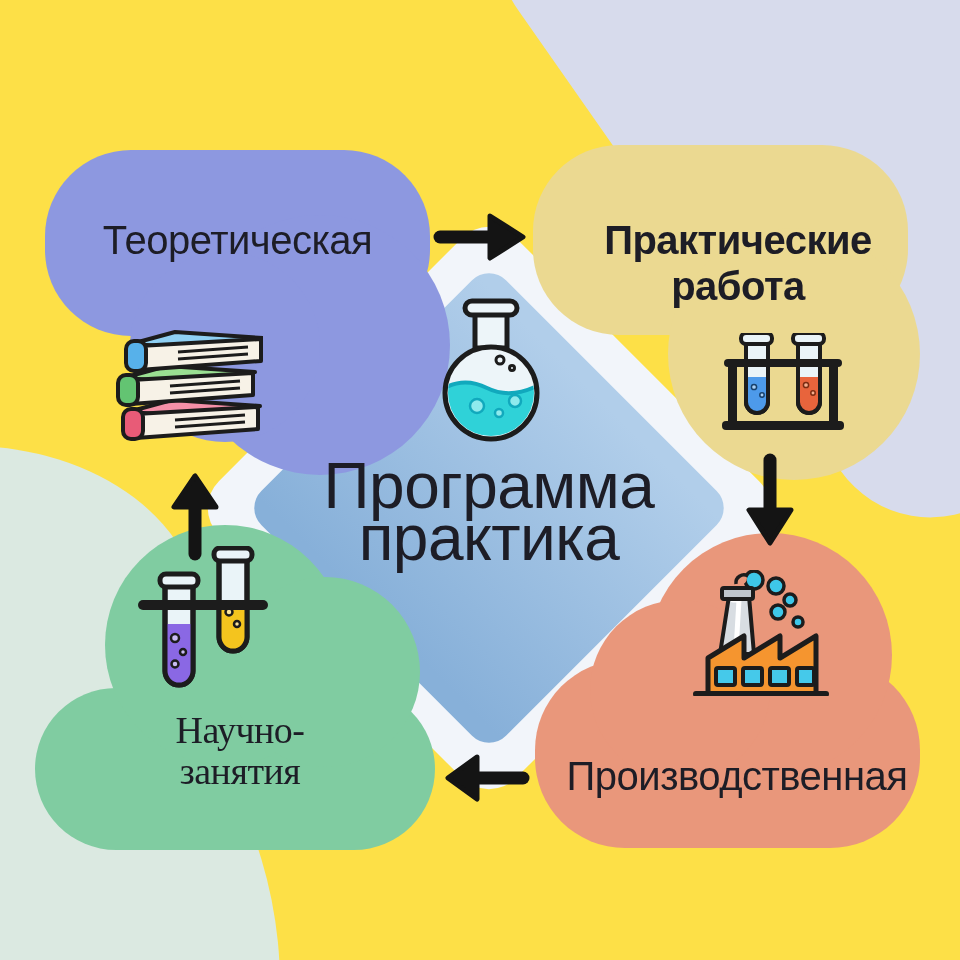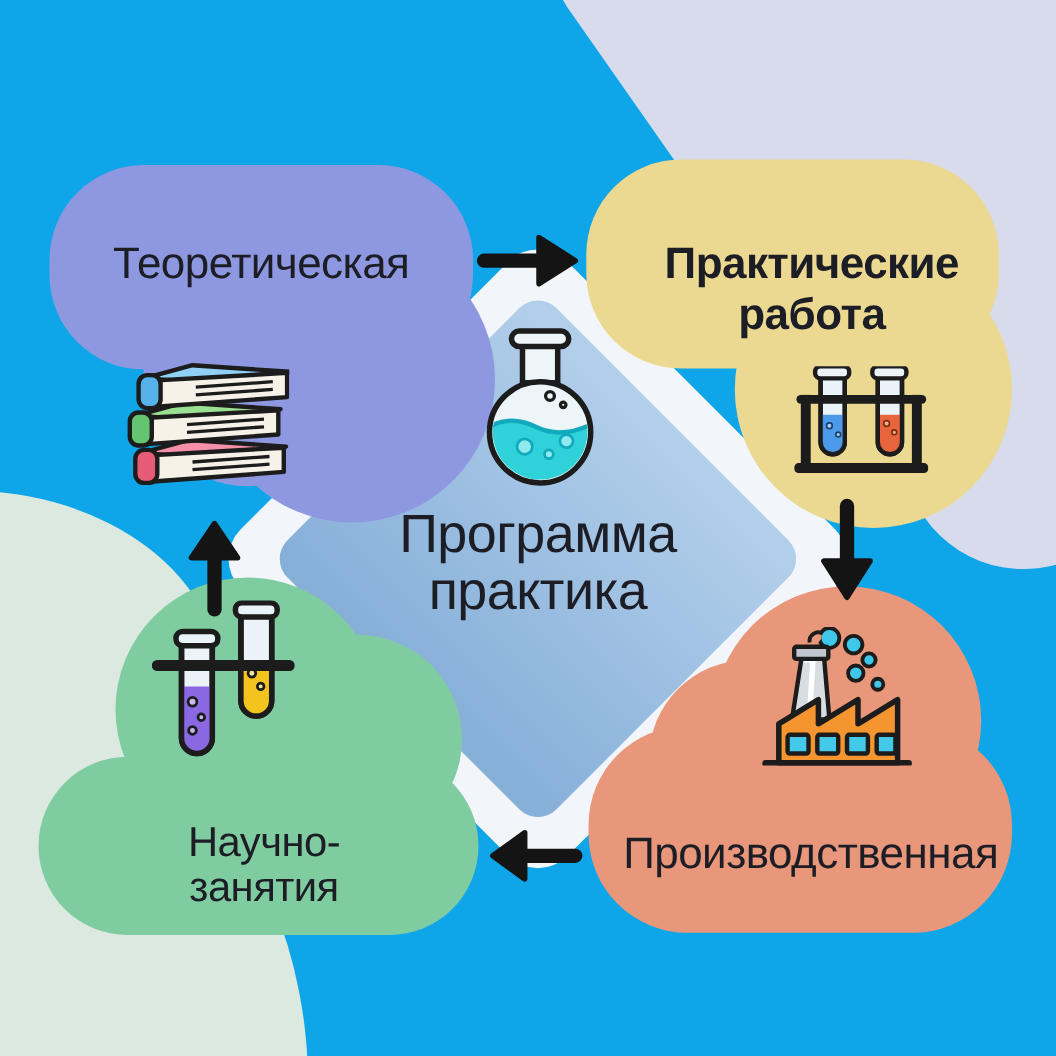--- a/index.html
+++ b/index.html
@@ -1,16 +1,16 @@
 <!DOCTYPE html>
 <html><head>
 <meta charset="utf-8">
 <style>
   html,body{margin:0;padding:0;background:#EAEDF4;}
-  .stage{position:relative;width:960px;height:960px;overflow:hidden;background:#0ea5e9;
+  .stage{position:relative;width:960px;height:960px;overflow:hidden;background:#fde047;
          font-family:"Liberation Sans",sans-serif;}
   .abs{position:absolute;}
   
   .lav{left:455px;top:-80px;width:840px;height:782px;border-radius:110px;background:#D7DBEC;
        transform-origin:0 0;transform:rotate(-35deg);}
   .mint1{left:-590px;top:550px;width:870px;height:870px;border-radius:50%;background:#DBE9E1;}
   .mint2{left:-262px;top:446px;width:464px;height:352px;border-radius:50%;background:#DBE9E1;}
   
   .halo{left:279px;top:298px;width:420px;height:420px;transform:rotate(45deg);
         border-radius:38px;background:#F2F5FA;}
@@ -18,21 +18,21 @@
         border-radius:24px;background:linear-gradient(180deg,#B1CEEA 5%,#87B0D9 95%);}
   
   .bp{position:absolute;}
   .c-theory{background:#8D98E0;} .c-pract{background:#EBD991;}
   .c-indus{background:#E9977B;} .c-resea{background:#80CCA1;}
   
   .label{position:absolute;text-align:center;color:#1D1D26;font-weight:400;letter-spacing:-.5px;}
   .label .ln{display:block;}
   .node-label{font-size:40px;line-height:46px;}
   .bl-label{font-size:38px;line-height:41px;}
-  .center-label{font-size:49px;line-height:52px;}
+  .center-label{font-size:64px;line-height:52px;}
   svg{display:block;}
 </style>
 </head>
 <body>
 
 <div class="stage">
 
   <div class="abs lav"></div>
   <div class="abs mint1"></div>
   <div class="abs mint2"></div>
@@ -193,21 +193,21 @@
 
   <div class="label center-label" style="left:289px;top:460px;width:400px;">
     <span class="ln">Программа</span>
     <span class="ln">практика</span>
   </div>
 
   <div class="label node-label" style="left:537px;top:753px;width:400px;">
     <span class="ln">Производственная</span>
   </div>
 
-  <div class="label bl-label" style="left:28px;top:746px;width:424px;">
+  <div class="label bl-label" style="left:28px;top:710px;width:424px;font-family:Liberation Serif, serif;">
     <span class="ln">Научно-</span>
     <span class="ln">занятия</span>
   </div>
 
   <svg class="abs" style="left:0;top:0;" width="960" height="960" viewBox="0 0 960 960">
     <g stroke="#141414" stroke-width="13" stroke-linecap="round" fill="#141414">
       <g>
         <line x1="440" y1="237" x2="490" y2="237"></line>
         <path d="M490,216 L523,237 L490,258 Z" stroke-width="5" stroke-linejoin="round"></path>
       </g>

